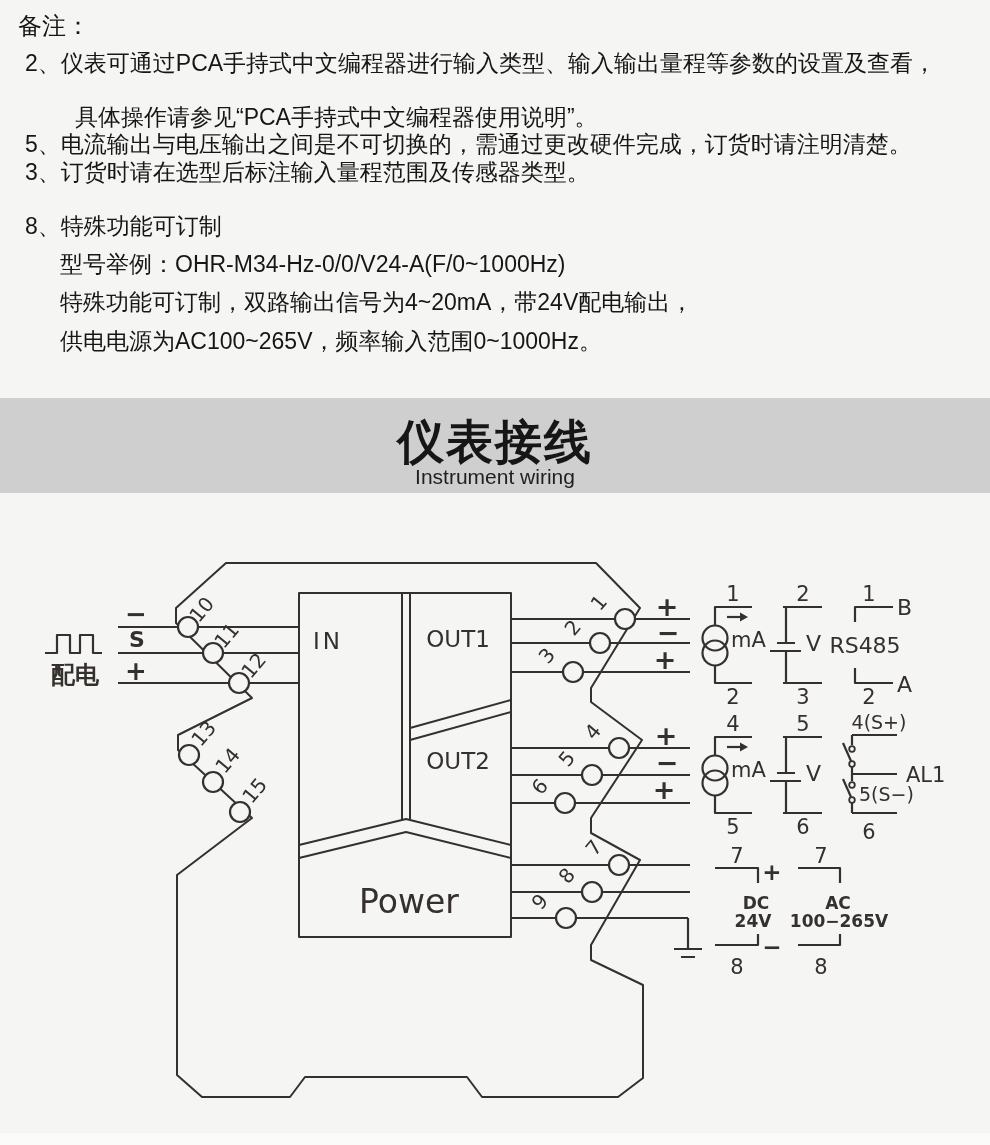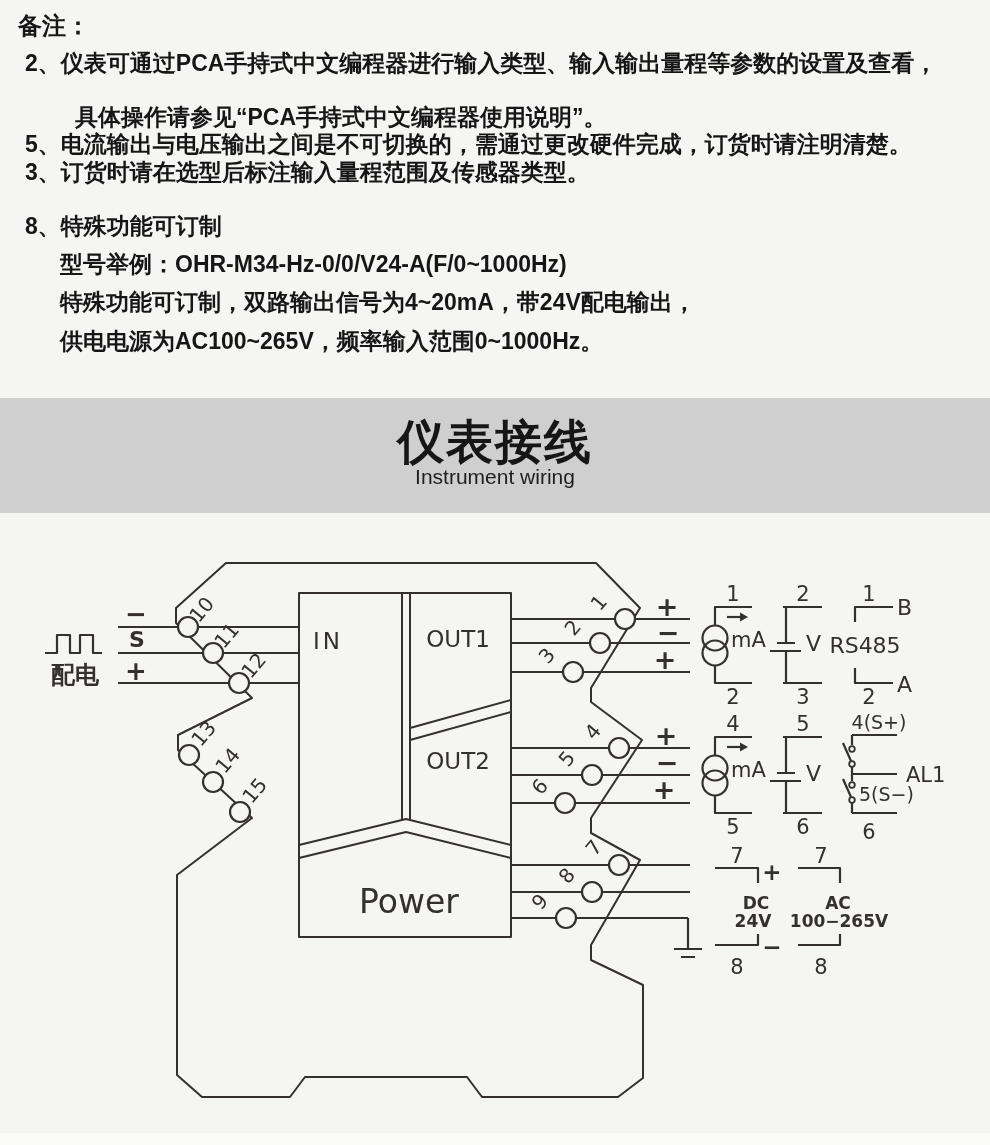--- a/index.html
+++ b/index.html
@@ -3,25 +3,25 @@
 <meta charset="utf-8">
 <style>
   html,body{margin:0;padding:0;}
   body{
     width:990px;height:1145px;position:relative;overflow:hidden;
     background:#f5f5f4;
     font-family:"Liberation Sans","DejaVu Sans",sans-serif;
   }
   .notes div{
     position:absolute;white-space:nowrap;
-    font-weight:bold;color:#161616;font-size:23px;line-height:1.2;
+    font-weight:normal;color:#161616;font-size:23px;line-height:1.2;
   }
   .notes .n-title{font-size:24px;}
   .band{
-    position:absolute;top:398px;left:0;width:990px;height:115px;
+    position:absolute;top:398px;left:0;width:990px;height:95px;
     text-align:center;color:#161616;
   }
   .band-title{font-size:47px;font-weight:bold;line-height:1;padding-top:20px;letter-spacing:2px;}
   .band-sub{font-size:21px;margin-top:0;color:#1f1f1f;}
   .diagram{position:absolute;top:530px;left:0;}
   .bottom-strip{position:absolute;top:1133px;left:0;width:990px;height:12px;background:#fbfbfa;}
   svg text{fill:#34302d;font-family:"DejaVu Sans","Liberation Sans",sans-serif;}
   svg .ln{stroke:#34302d;stroke-width:2.2;fill:none;stroke-linejoin:round;}
   svg .ol{stroke:#34302d;stroke-width:2;fill:none;stroke-linejoin:round;}
   svg .term{fill:#f5f5f4;stroke:#34302d;stroke-width:2.2;}

